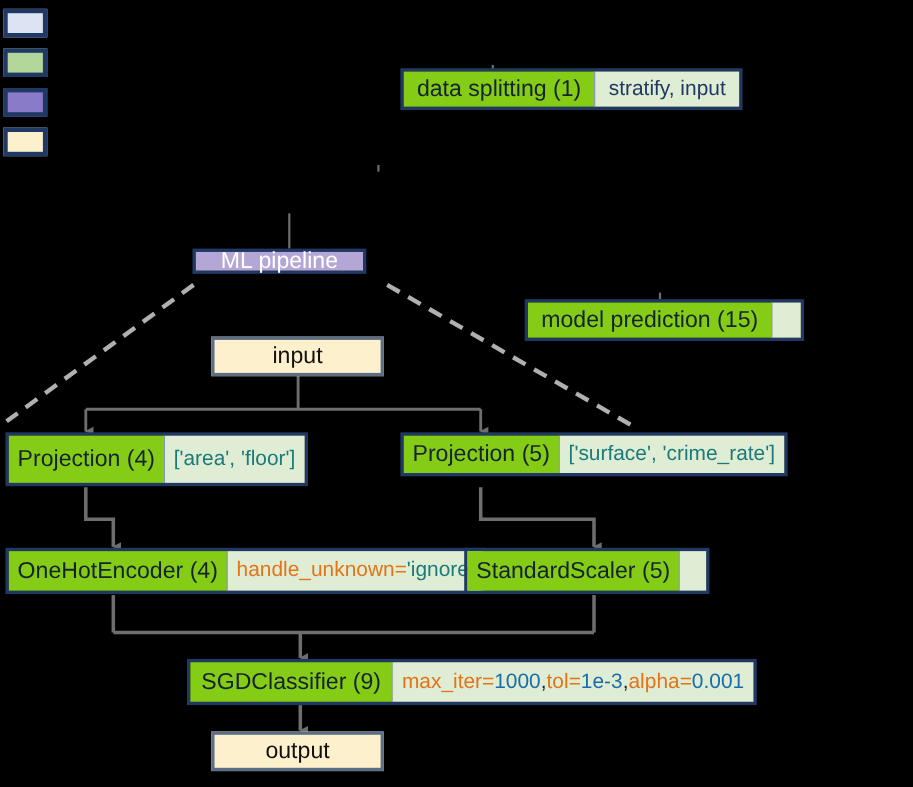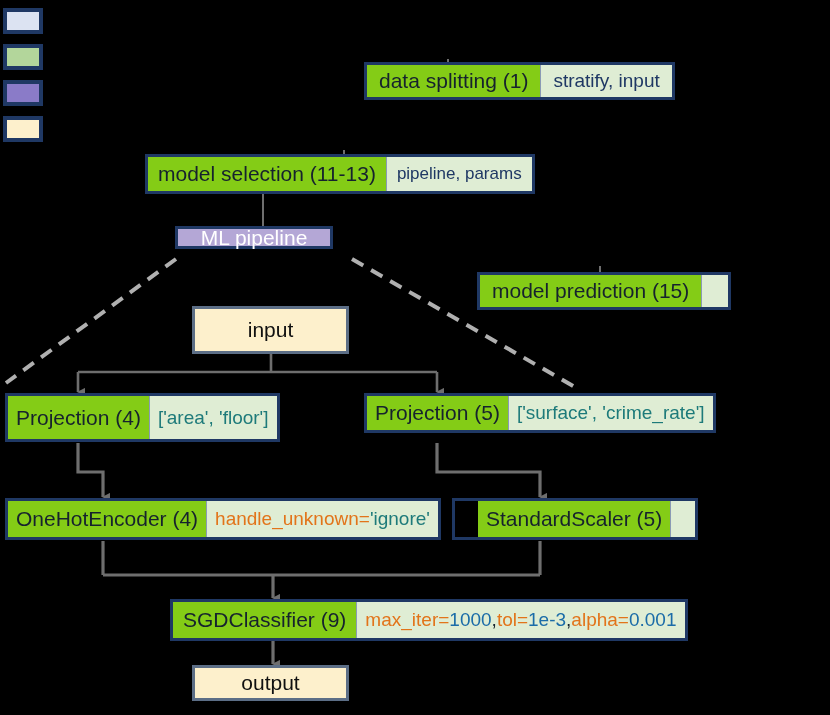--- a/index.html
+++ b/index.html
@@ -83,35 +83,31 @@
   <div class="swatch" style="left:3px;top:8px;background:#dce3f2;"></div>
   <div class="swatch" style="left:3px;top:44px;background:#b3d69b;"></div>
   <div class="swatch" style="left:3px;top:80px;background:#8a7bc8;"></div>
   <div class="swatch" style="left:3px;top:116px;background:#fdf0cc;"></div>
 
   <div class="node framed" style="left:364px;top:62px;height:38px;">
     <div class="cell lbl-blue t-lg pad-lg">data splitting (1)</div>
     <div class="cell lbl-green t-md pad-lg">stratify, input</div>
   </div>
 
-  <div class="node framed" style="left:145px;top:154px;height:40px;">
-    <div class="cell lbl-blue t-lg pad-md">model selection (11-13)</div>
-    <div class="cell lbl-green t-sm pad-md">pipeline, params</div>
-  </div>
 
   <div class="node framed" style="left:175px;top:226px;height:23px;">
     <div class="cell lbl-purple t-lg pad-lg" style="min-width:152px;">ML pipeline</div>
   </div>
 
   <div class="node framed" style="left:477px;top:272px;height:38px;">
     <div class="cell lbl-blue t-lg pad-lg">model prediction (15)</div>
     <div class="cell lbl-green t-md" style="min-width:26px;"></div>
   </div>
 
-  <div class="node" style="left:192px;top:306px;height:48px;text-align:right;">
+  <div class="node" style="left:192px;top:306px;height:36px;text-align:right;">
     <div class="cell lbl-cream t-lg pad-lg" style="min-width:157px;">input</div>
   </div>
 
   <div class="node framed" style="left:5px;top:393px;height:49px;">
     <div class="cell lbl-blue t-lg pad-sm">Projection (4)</div>
     <div class="cell lbl-green t-md pad-sm teal">['area', 'floor']</div>
   </div>
 
   <div class="node framed" style="left:364px;top:393px;height:40px;">
     <div class="cell lbl-blue t-lg pad-sm">Projection (5)</div>
@@ -119,21 +115,21 @@
   </div>
 
   <div class="node framed" style="left:5px;top:498px;height:42px;">
     <div class="cell lbl-blue t-lg pad-sm">OneHotEncoder (4)</div>
     <div class="cell lbl-green t-md pad-sm">
       <span class="k-orange">handle_unknown=</span>
         <span class="teal">'ignore'</span>
     </div>
   </div>
 
-  <div class="node framed" style="left:452px;top:498px;height:42px;padding-left:23px;">
+  <div class="node framed" style="left:422px;top:498px;height:42px;">
     <div class="cell lbl-blue t-lg pad-sm">StandardScaler (5)</div>
     <div class="cell lbl-green t-md" style="min-width:24px;"></div>
   </div>
 
   <div class="node framed" style="left:170px;top:599px;height:42px;">
     <div class="cell lbl-blue t-lg pad-md">SGDClassifier (9)</div>
     <div class="cell lbl-green t-md pad-sm">
       <span><span class="k-orange">max_iter=</span><span class="v-blue">1000</span><span class="comma">, </span></span>
         <span><span class="k-orange">tol=</span><span class="v-blue">1e-3</span><span class="comma">, </span></span>
         <span><span class="k-orange">alpha=</span><span class="v-blue">0.001</span></span>

